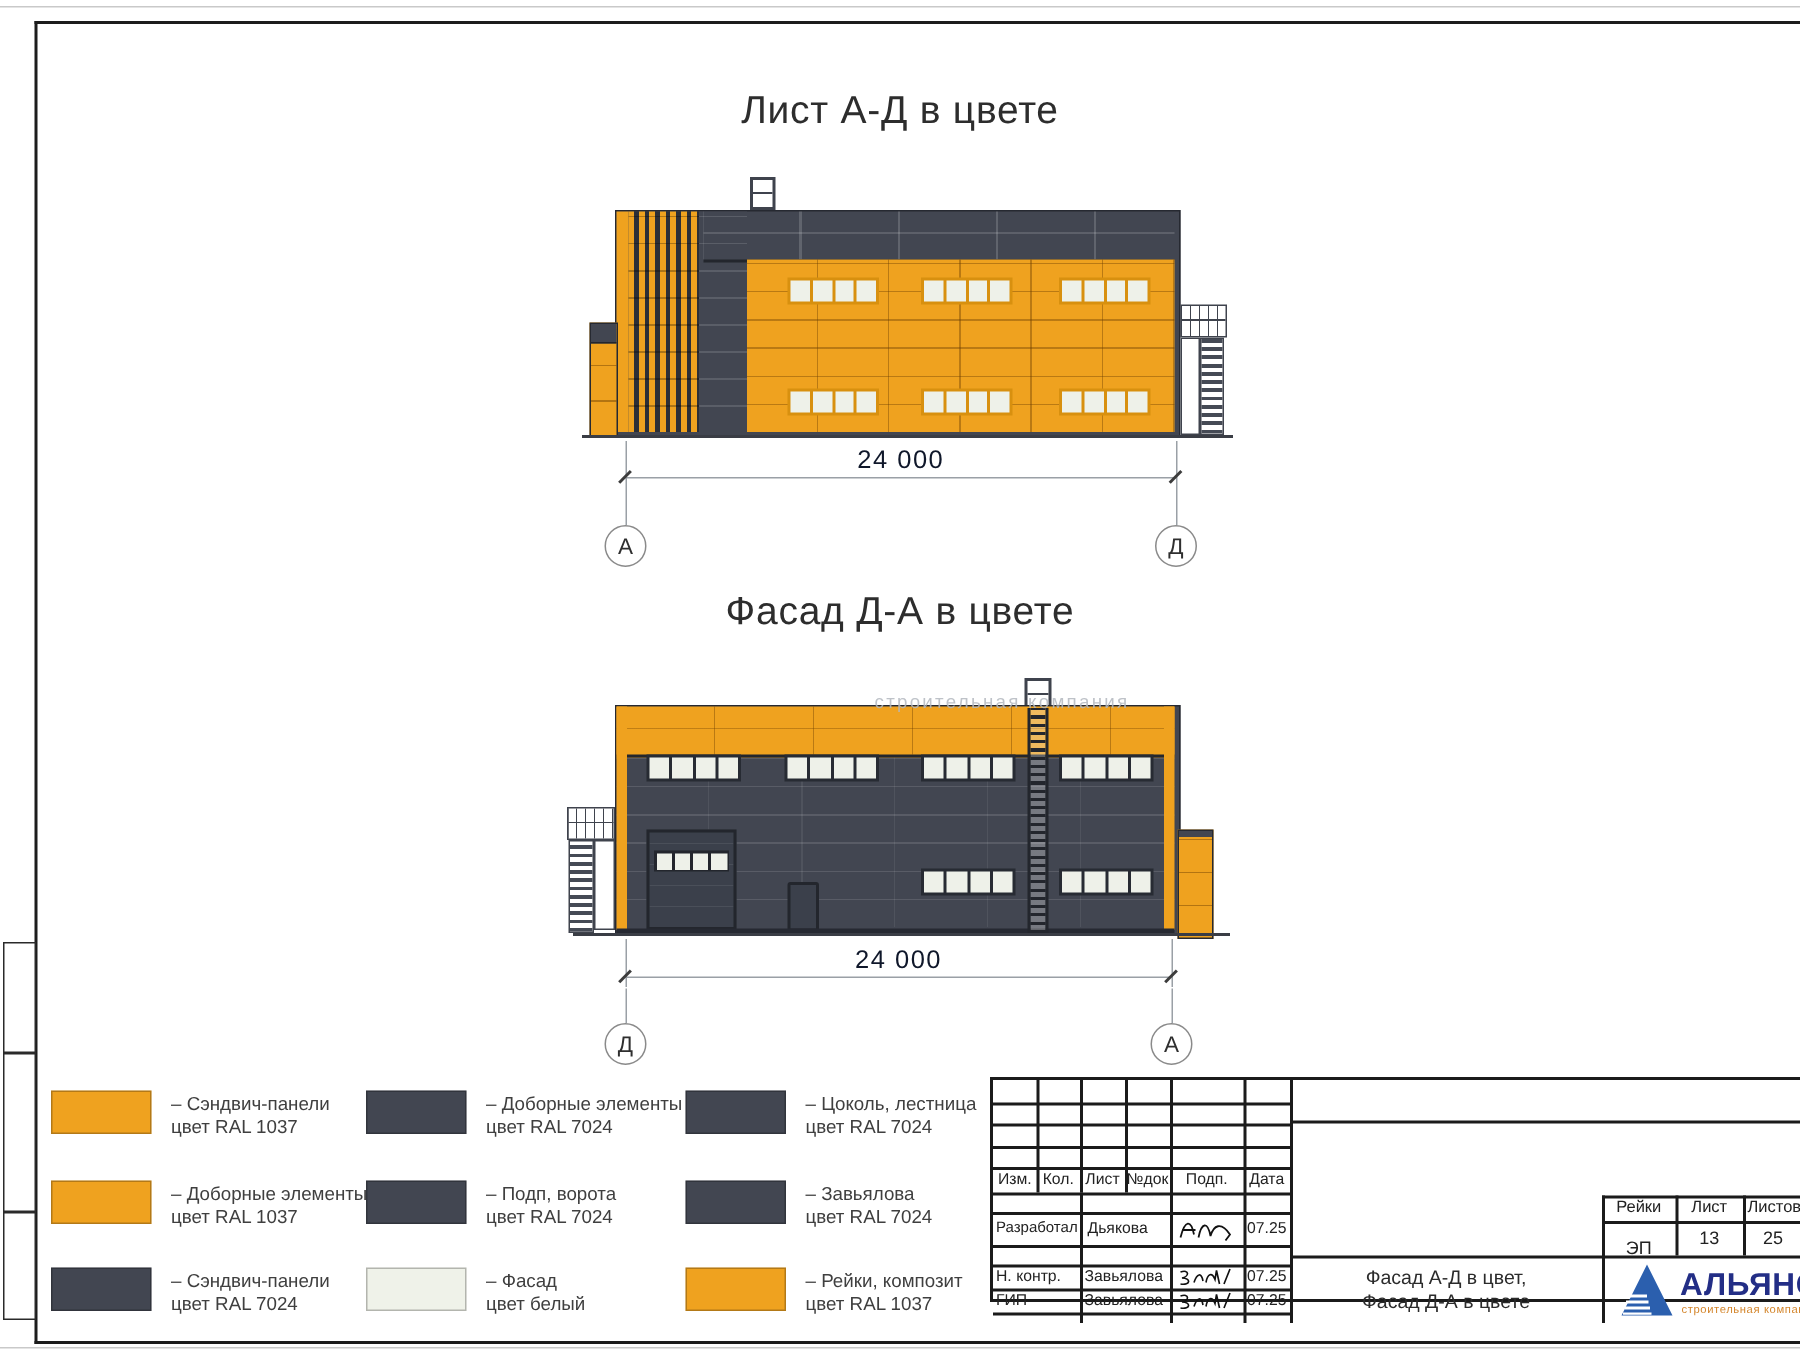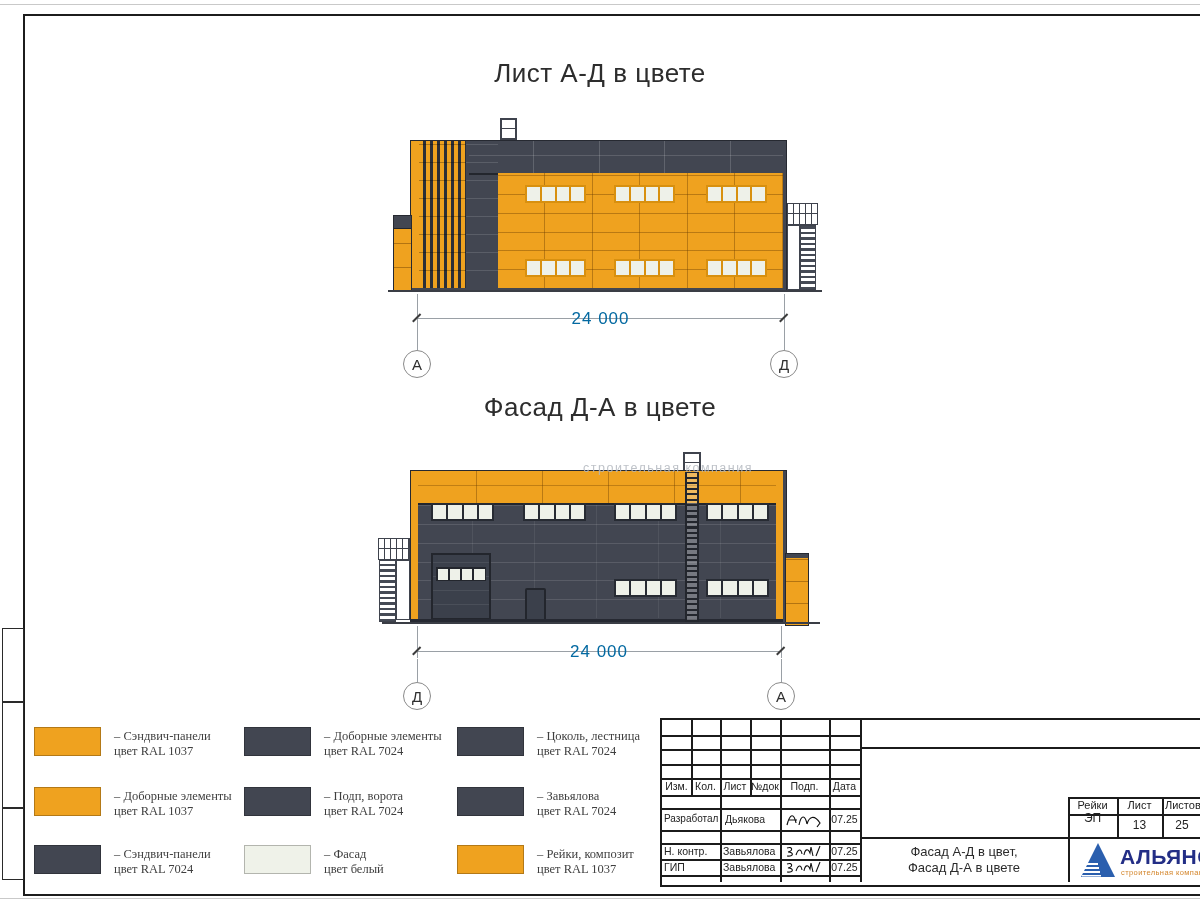--- a/index.html
+++ b/index.html
@@ -69,31 +69,31 @@
     background-image:repeating-linear-gradient(0deg,var(--dkd) 0 2px,rgba(240,240,240,.3) 2px 5.5px);}
   .f2-annex{position:absolute;left:407px;top:101px;width:22px;height:71px;background:var(--or);border:1.5px solid #262931;
     background-image:repeating-linear-gradient(0deg,transparent 0 21px,rgba(105,60,0,.45) 21px 22px);}
   .f2-annex-top{position:absolute;left:0;top:0;width:100%;height:4px;background:var(--dk);}
   .watermark{position:absolute;left:205px;top:9px;width:250px;font-size:12.5px;color:#b3b8bf;letter-spacing:1.5px;z-index:6;opacity:.85;}
 
   
   .extl{position:absolute;width:1px;background:#9aa0a6;}
   .diml{position:absolute;height:1px;background:#9aa0a6;}
   .tick{position:absolute;width:11px;height:1.5px;background:#3c3c3c;transform:rotate(-45deg);}
-  .dimtx{position:absolute;text-align:center;font-size:17px;color:#0369a1;letter-spacing:1px;margin-top:12px;}
+  .dimtx{position:absolute;text-align:center;font-size:17px;color:#0f172a;letter-spacing:1px;}
   .axis{position:absolute;width:28px;height:28px;border:1px solid #8a8a8a;border-radius:50%;background:#fff;font-size:15px;color:#2f2f2f;display:flex;align-items:center;justify-content:center;box-sizing:border-box;}
 
   
   .lg-item{position:absolute;display:flex;gap:13px;align-items:flex-start;}
   .lg-sw{width:67px;height:29px;border:1px solid rgba(0,0,0,.25);box-sizing:border-box;flex:none;}
   .lg-tx{font-size:12.5px;line-height:15px;color:#3f3f3f;padding-top:2px;}
-  .lg-tx span{display:block;white-space:nowrap;font-family:Liberation Serif, serif;}
-
-  
-  .tb{position:absolute;left:660px;top:718px;width:540px;height:169px;border:2px solid #1b1b1b;border-right:none;box-sizing:border-box;background:#fff;}
+  .lg-tx span{display:block;white-space:nowrap;}
+
+  
+  .tb{position:absolute;left:660px;top:718px;width:540px;height:150px;border:2px solid #1b1b1b;border-right:none;box-sizing:border-box;background:#fff;}
   .tb-h{position:absolute;height:1.5px;background:#1b1b1b;}
   .tb-v{position:absolute;width:1.5px;background:#1b1b1b;}
   .tb-cell{position:absolute;font-size:10.5px;color:#222;white-space:nowrap;overflow:visible;}
   .tb-cell.c{text-align:center;}
   .tb-title{position:absolute;left:198px;top:117px;width:208px;height:46px;display:flex;flex-direction:column;align-items:center;justify-content:center;font-size:13px;line-height:16px;color:#2b2b2b;}
   .logo{position:absolute;left:406px;top:117px;width:140px;height:46px;}
   .logo-name{position:absolute;left:52px;top:8px;font-size:21px;font-weight:bold;color:#232e86;letter-spacing:.5px;white-space:nowrap;}
   .logo-sub{position:absolute;left:53px;top:31px;font-size:7.5px;color:#d4862c;letter-spacing:.4px;white-space:nowrap;}
 </style>
 </head>
@@ -369,21 +369,21 @@
     <div class="tb-cell" style="left:2px;top:139px;width:56px;line-height:16px">ГИП</div>
     <div class="tb-cell" style="left:61px;top:139px;width:56px;line-height:16px">Завьялова</div>
     <svg class="tb-cell" style="left:122px;top:140px" width="42" height="14">
       <path d="M3 4 C9 2, 9 7, 4 8 C10 8, 10 13, 3 12 M12 11 C14 5, 17 4, 18 10 M20 11 C21 5, 24 4, 26 9 L27 3 L29 12 M32 12 L36 2" stroke="#111" fill="none" stroke-width="1.1"></path>
     </svg>
     <div class="tb-cell c" style="left:167px;top:139px;width:31px;line-height:16px">07.25</div>
 
     <div class="tb-cell c" style="left:406px;top:77px;width:49px;line-height:17px;font-size:11px">Рейки</div>
     <div class="tb-cell c" style="left:455px;top:77px;width:45px;line-height:17px;font-size:11px">Лист</div>
     <div class="tb-cell" style="left:503px;top:77px;width:45px;line-height:17px;font-size:11px">Листов</div>
-    <div class="tb-cell c" style="left:406px;top:87px;width:49px;line-height:23px;font-size:12px">ЭП</div>
+    <div class="tb-cell c" style="left:406px;top:101px;width:49px;line-height:23px;font-size:12px">ЭП</div>
     <div class="tb-cell c" style="left:455px;top:94px;width:45px;line-height:23px;font-size:12px">13</div>
     <div class="tb-cell c" style="left:500px;top:94px;width:40px;line-height:23px;font-size:12px">25</div>
 
     <div class="tb-title">
       <span>Фасад А-Д в цвет,</span>
       <span>Фасад Д-А в цвете</span>
     </div>
 
     <div class="logo">
       <svg width="40" height="38" style="position:absolute;left:10px;top:4px">

